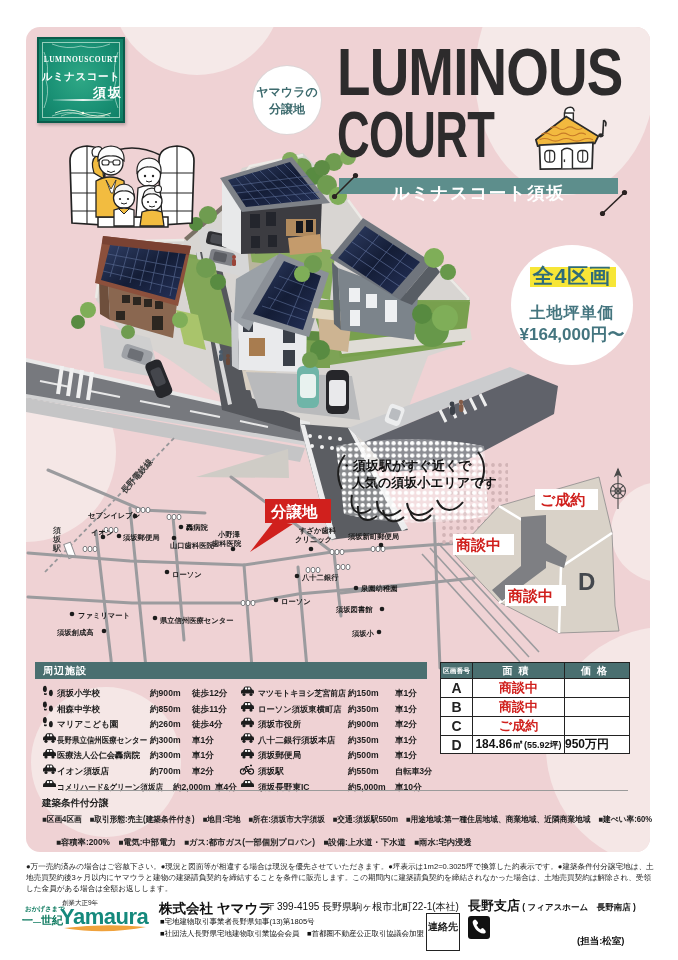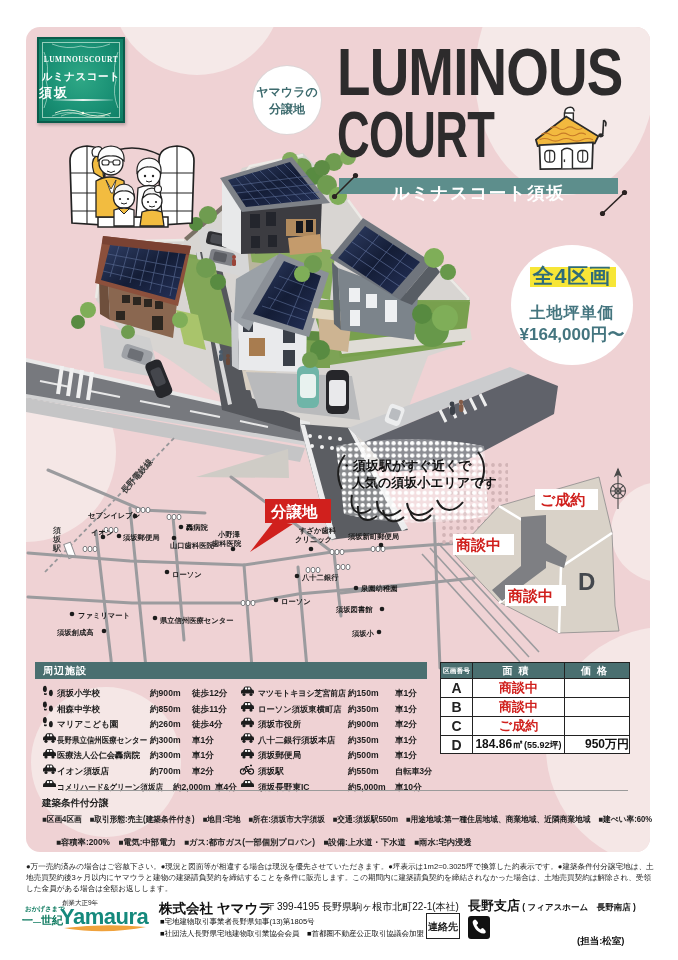--- a/index.html
+++ b/index.html
@@ -490,21 +490,21 @@
     <path d="M10 2 Q25 8 39 4 Q53 8 68 2" stroke="rgba(240,255,245,.5)" fill="none"></path>
     <path d="M10 74 Q25 68 39 72 Q53 68 68 74" stroke="rgba(240,255,245,.5)" fill="none"></path>
     <path d="M2 10 Q8 25 4 38 Q8 51 2 66" stroke="rgba(240,255,245,.5)" fill="none"></path>
     <path d="M76 10 Q70 25 74 38 Q70 51 76 66" stroke="rgba(240,255,245,.5)" fill="none"></path>
   </svg>
 
   <div class="abs" style="left:0; top:16px; width:100%; text-align:center; color:#fff; font-family:'Liberation Serif',serif; font-size:7.5px; font-weight:bold; letter-spacing:0.5px;">LUMINOUSCOURT</div>
 
   <div class="abs" style="left:0; top:31px; width:100%; text-align:center; color:#fff; font-size:10.5px; font-weight:bold; letter-spacing:0.5px;">ルミナスコート</div>
 
-  <div class="abs" style="left:0; top:45px; width:100%; text-align:left; color:#fff; font-size:13px; font-weight:bold; letter-spacing:2px;">須坂</div>
+  <div class="abs" style="left:0; top:45px; width:100%; text-align:right; color:#fff; font-size:13px; font-weight:bold; letter-spacing:2px;">須坂</div>
 
   <div class="abs" style="left:14px; top:60px; width:60px; height:2px; background:linear-gradient(90deg, rgba(255,255,255,.1), rgba(255,255,255,.9), rgba(255,255,255,.1));"></div>
 
   <svg class="abs" style="left:14px; top:66px;" width="60" height="16" viewBox="0 0 60 16">
     <path d="M2 8 Q15 2 30 8 Q45 14 58 8" stroke="rgba(255,255,235,.8)" fill="none" stroke-width="1"></path>
     <path d="M8 11 Q20 6 30 10 Q40 14 52 11" stroke="rgba(255,255,235,.6)" fill="none" stroke-width="0.8"></path>
     <circle cx="30" cy="8" r="1.3" fill="rgba(255,255,235,.9)"></circle>
   </svg>
 </div>
 
@@ -790,21 +790,21 @@
       <td style="border:1.5px solid #222;"></td>
     </tr>
     <tr style="height:18px; background:#fff;">
       <td style="text-align:center; border:1.5px solid #222; font-size:14px; font-weight:bold; color:#222;">C</td>
       <td style="text-align:center; border:1.5px solid #222; font-size:13px; font-weight:bold; color:#d0201d;">ご成約</td>
       <td style="border:1.5px solid #222;"></td>
     </tr>
     <tr style="height:18px; background:#fff;">
       <td style="text-align:center; border:1.5px solid #222; font-size:14px; font-weight:bold; color:#222;">D</td>
       <td style="text-align:center; border:1.5px solid #222; font-size:12px; font-weight:bold; color:#111; white-space:nowrap;">184.86㎡<span style="font-size:9px;">(55.92坪)</span></td>
-      <td style="text-align:right; border:1.5px solid #222; font-size:12px; font-weight:bold; color:#111;">950万円</td>
+      <td style="text-align:left; border:1.5px solid #222; font-size:12px; font-weight:bold; color:#111;">950万円</td>
     </tr>
   </tbody>
     </table>
 </div>
 
 <div class="abs" style="left:68px; top:790px; width:560px; height:1px; background:#9a9a9a;"></div>
 
 <div class="abs" style="left:42px; top:797px; font-size:9.5px; font-weight:bold; color:#222;">建築条件付分譲</div>
 
 <div class="abs" style="left:42px; top:814px; font-size:8.3px; color:#222; font-weight:bold; white-space:nowrap; transform:scaleX(0.93); transform-origin:left top;">■区画4区画　■取引形態:売主(建築条件付き)　■地目:宅地　■所在:須坂市大字須坂　■交通:須坂駅550m　■用途地域:第一種住居地域、商業地域、近隣商業地域　■建ぺい率:60%</div>
@@ -826,21 +826,21 @@
     </svg>
 
   <div class="abs" style="left:159px; top:3px; color:#111; font-size:13.5px; font-weight:bold;">株式会社 ヤマウラ</div>
 
   <div class="abs" style="left:267px; top:3px; color:#111; font-size:10px;">〒399-4195 長野県駒ヶ根市北町22-1(本社)</div>
 
   <div class="abs" style="left:160px; top:20px; color:#111; font-size:7.5px;">■宅地建物取引事業者長野県知事(13)第1805号</div>
 
   <div class="abs" style="left:160px; top:32px; color:#111; font-size:7.5px;">■社団法人長野県宅地建物取引業協会会員　■首都圏不動産公正取引協議会加盟</div>
 
-  <div class="abs" style="left:426px; top:16px; width:34px; height:26px; border:1.2px solid #222; color:#222; font-size:10px; font-weight:bold; text-align:center; line-height:26px;">連絡先</div>
+  <div class="abs" style="left:426px; top:16px; width:34px; height:38px; border:1.2px solid #222; color:#222; font-size:10px; font-weight:bold; text-align:center; line-height:26px;">連絡先</div>
 
   <div class="abs" style="left:468px; top:0px; color:#111; font-size:13px; font-weight:bold;">長野支店<span style="font-size:8.5px; font-weight:bold;"> ( フィアスホーム　長野南店 )</span></div>
 
   <div class="abs" style="left:468px; top:19px; width:22px; height:23px; background:#111; border-radius:3px;">
     <svg width="22" height="23" viewBox="0 0 22 23">
         <path d="M6 4 q-2 1 -1 4 q1.5 5 6 8 q3 2 5.5 1.5 q2 -0.8 1 -2.8 l-2 -2.2 q-1 -0.8 -2 0 l-1 1 q-2.5 -1.5 -4 -4.5 l1.2 -1 q0.8 -1 0 -2 L8 4 q-1 -1 -2 0 Z" fill="#fff"></path>
       </svg>
   </div>
 
 

